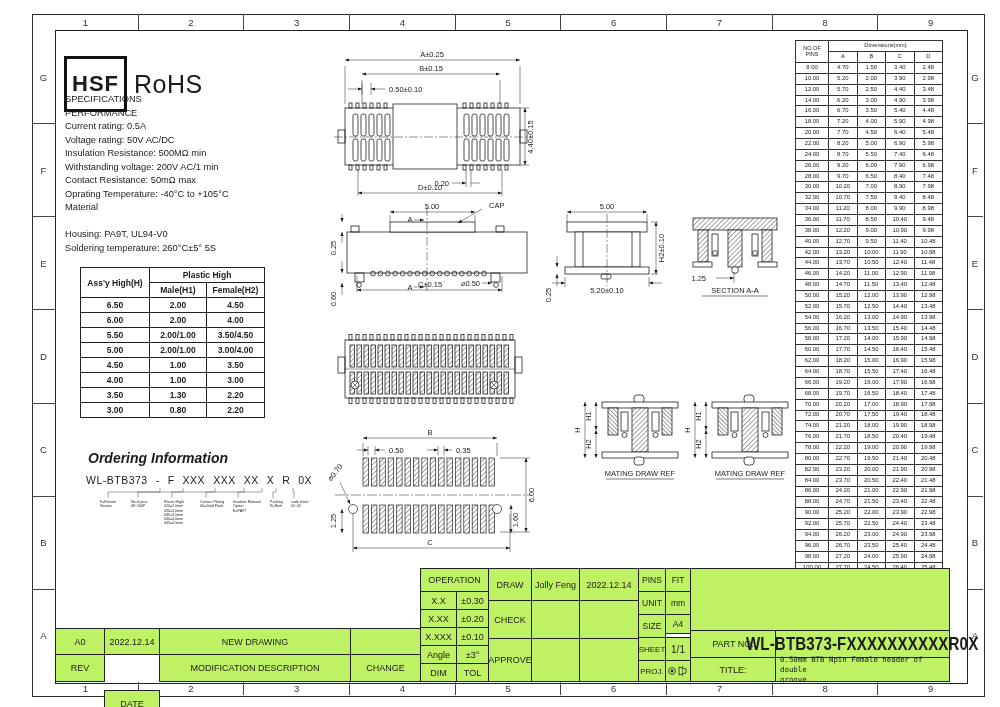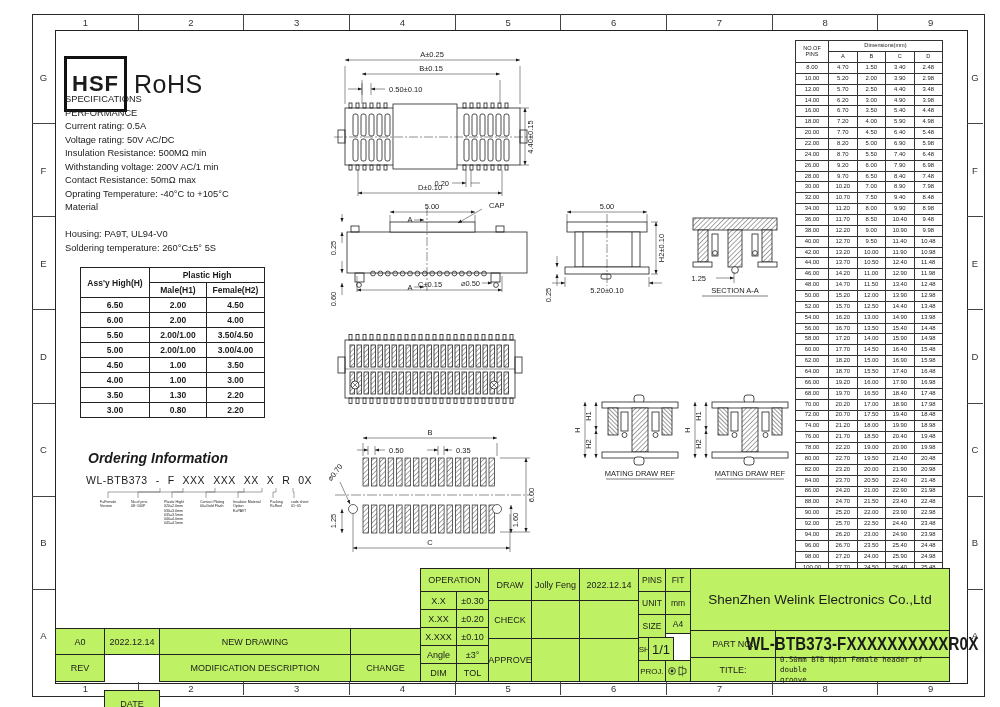--- a/index.html
+++ b/index.html
@@ -1010,33 +1010,32 @@
     <div class="cell" style="left:531px;top:638px;width:49px;height:44px"></div>
     <div class="cell" style="left:579px;top:638px;width:60px;height:44px"></div>
 
     <div class="cell" style="left:638px;top:568px;width:28px;height:24px;font-size:8.5px">PINS</div>
     <div class="cell" style="left:665px;top:568px;width:26px;height:24px;font-size:8.5px">FIT</div>
     <div class="cell" style="left:638px;top:591px;width:28px;height:24px;font-size:8.5px">UNIT</div>
     <div class="cell" style="left:665px;top:591px;width:26px;height:24px;font-size:8.5px">mm</div>
     <div class="cell" style="left:638px;top:614px;width:28px;height:24px;font-size:8.5px">SIZE</div>
     <div class="cell" style="left:665px;top:614px;width:26px;height:20px;font-size:8.5px">A4</div>
     <div class="cell" style="left:638px;top:637px;width:28px;height:24px;font-size:8px">SHEET</div>
-    <div class="cell" style="left:648px;top:637px;width:26px;height:24px;font-size:13px">1/1</div>
+    <div class="cell" style="left:665px;top:637px;width:26px;height:24px;font-size:10px">1/1</div>
     <div class="cell" style="left:638px;top:660px;width:28px;height:22px;font-size:8px">PROJ.</div>
     <div class="cell" style="left:665px;top:660px;width:26px;height:22px">
       <svg width="22" height="12" viewBox="0 0 22 12">
           <circle cx="5" cy="6" r="3.4" fill="none" stroke="#222" stroke-width="0.8"></circle>
           <circle cx="5" cy="6" r="1.4" fill="#222"></circle>
           <path d="M12,2 L19,4 L19,8 L12,10 z" fill="none" stroke="#222" stroke-width="0.8"></path>
           <line x1="15.5" y1="0.5" x2="15.5" y2="11.5" stroke="#222" stroke-width="0.5"></line>
         </svg>
     </div>
 
     <div class="cell company-top" style="left:690px;top:568px;width:260px;height:63px">
-      <div class="sub-line">ShenZhen Welink Electronics Co.,Ltd</div>
     </div>
     <div class="cell" style="left:690px;top:630px;width:86px;height:28px">PART NO.</div>
     <div class="cell" style="left:775px;top:630px;width:175px;height:28px">
         <span class="partno">WL-BTB373-FXXXXXXXXXXR0X</span>
       </div>
     <div class="cell" style="left:690px;top:657px;width:86px;height:25px">TITLE:</div>
     <div class="cell" style="left:775px;top:657px;width:175px;height:25px">
         <span class="titleval">0.50mm BTB Npin Female header of double
 groove</span>
       </div>

